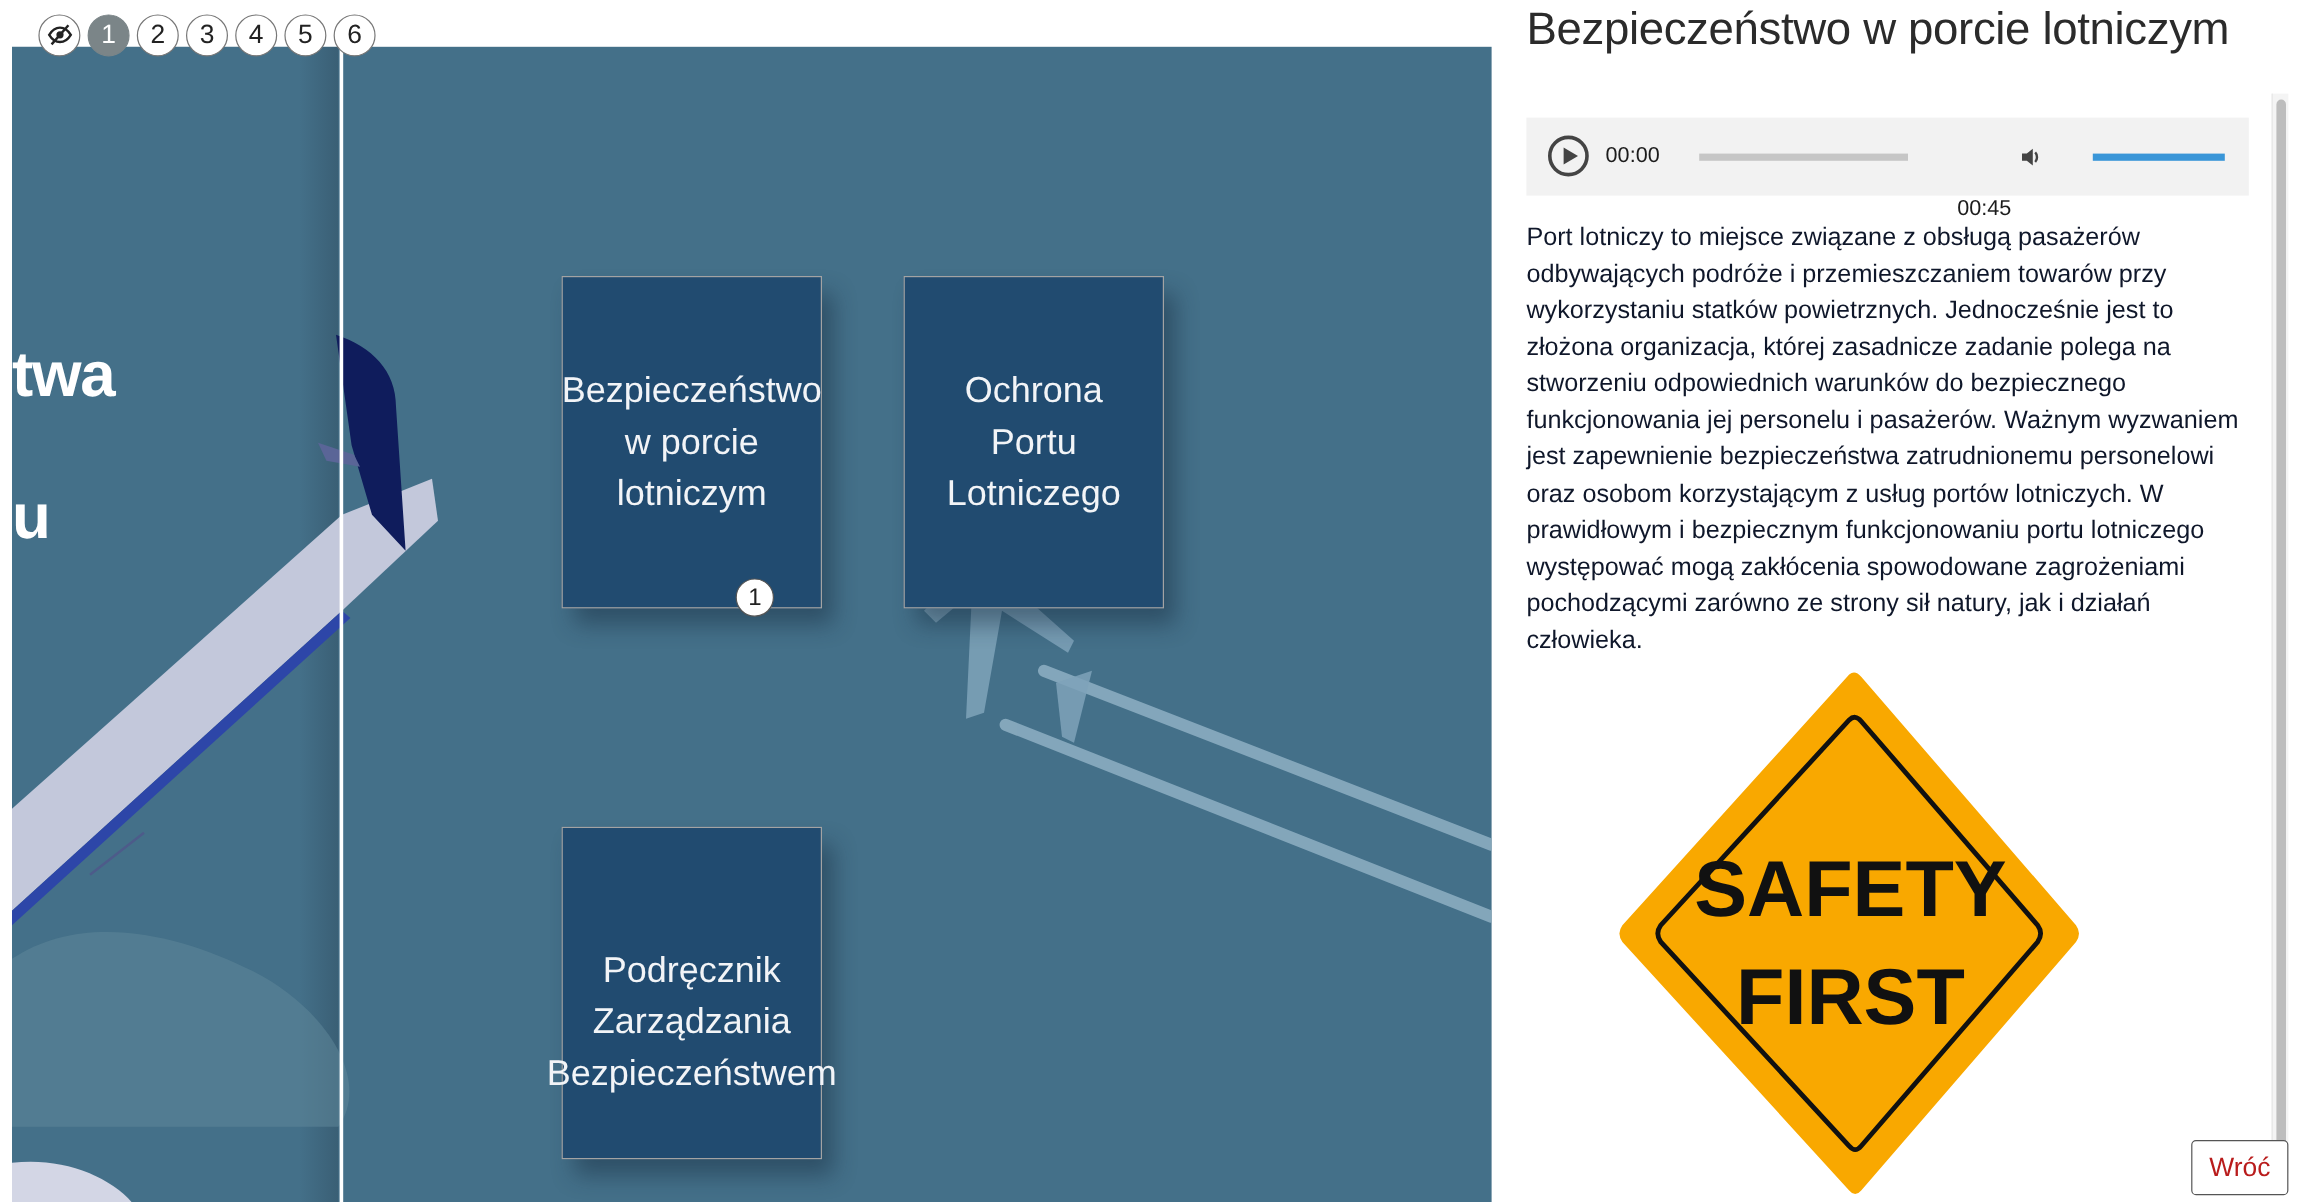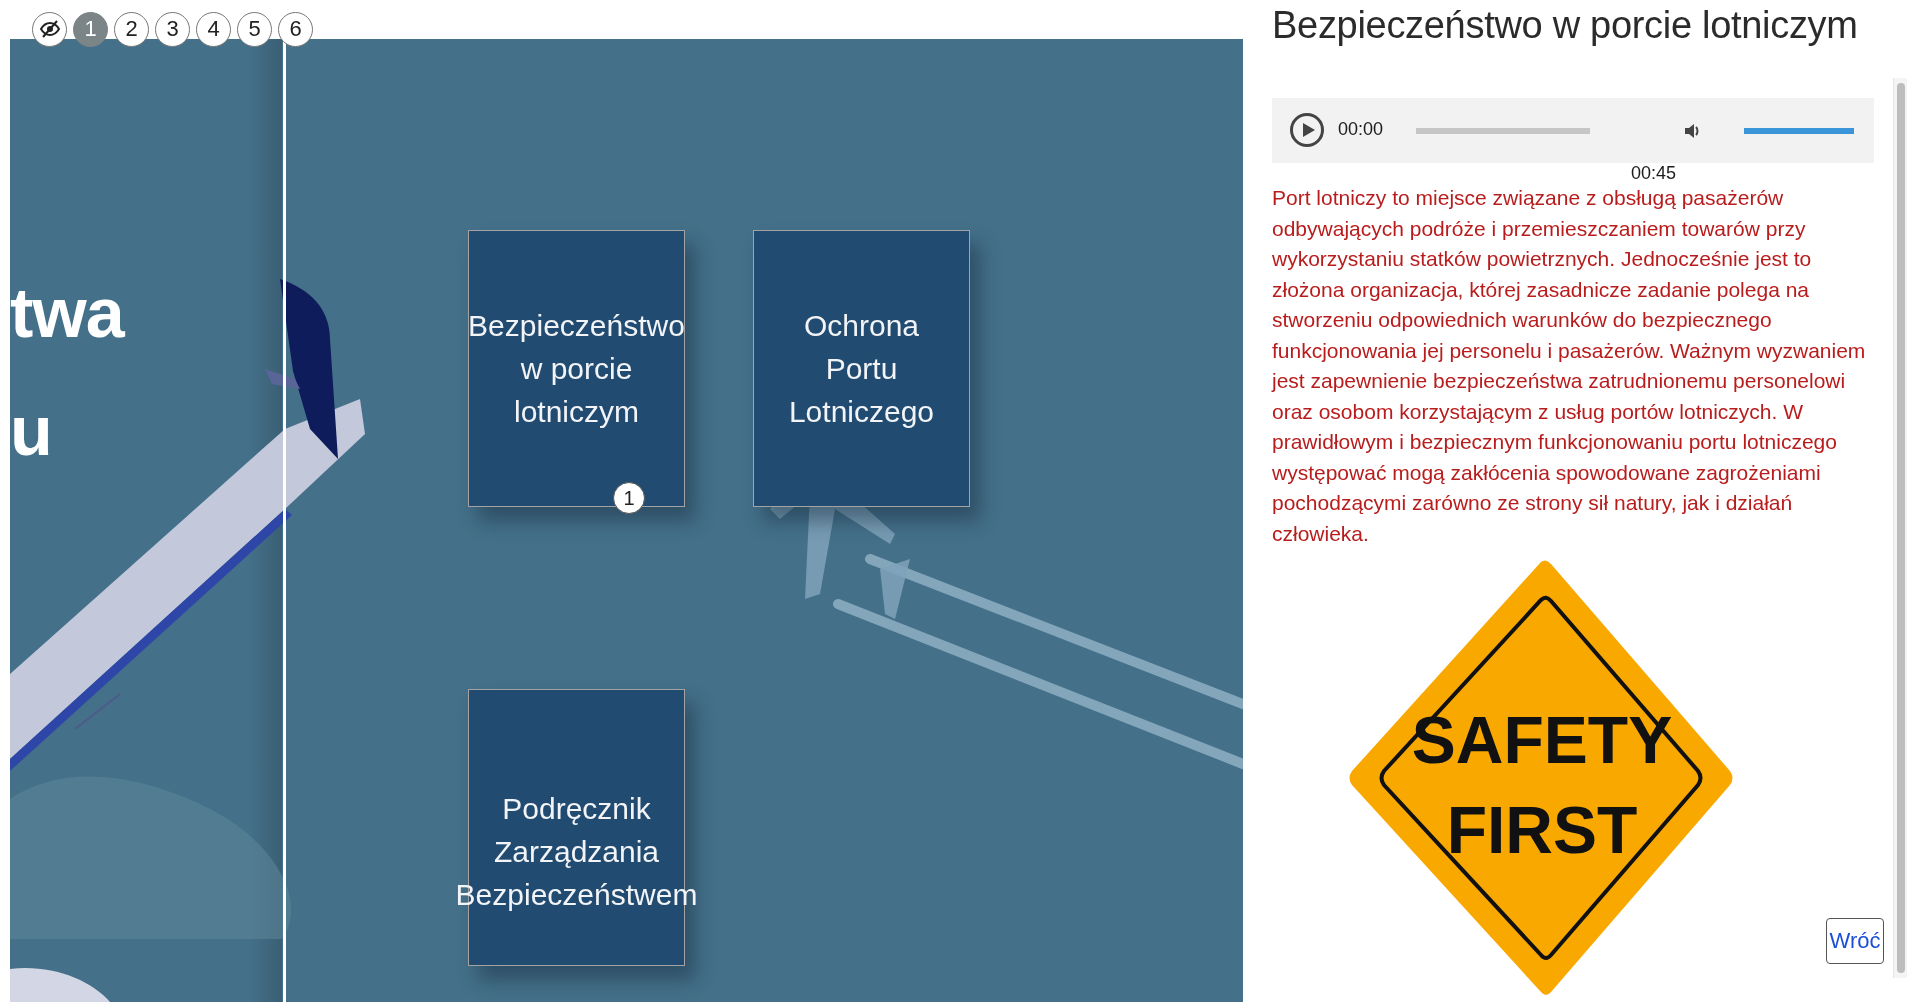--- a/index.html
+++ b/index.html
@@ -13,21 +13,21 @@
   }
   .left-panel {
     position: absolute; left: 0; top: 0; width: 272px; height: 100%;
     background: linear-gradient(to right, #447089 0%, #447089 88%, #3a5f75 100%);
   }
   .panel-divider {
     position: absolute; left: 273px; top: 0; width: 3px; height: 100%; background: #ffffff;
   }
   .cut-title {
     position: absolute; left: 0; top: 215px; color: #ffffff; font-weight: bold;
-    font-size: 70px; line-height: 118px; white-space: pre; letter-spacing: -1px;
+    font-size: 53px; line-height: 118px; white-space: pre; letter-spacing: -1px;
   }
   .deco { position: absolute; left: 0; top: 0; }
 
   .tile {
     position: absolute; width: 217px; height: 277px; background: #214b70;
     border: 1px solid #a3a3a3; box-shadow: 10px 14px 18px rgba(20,40,60,0.45);
     display: flex; align-items: center; justify-content: center; text-align: center;
     color: #f2f4f7; font-size: 30px; line-height: 43px; cursor: pointer; padding: 0 4px;
   }
   .tile span { white-space: pre-line; }
@@ -72,30 +72,30 @@
   .time { position: absolute; top: 21px; font-size: 18px; color: #1c1c1c; }
   .time-cur { left: 66px; }
   .time-dur { left: 359px; margin-top: 44px; }
   .seek { position: absolute; left: 144px; top: 30px; width: 174px; height: 6px; background: #c6c6c6; cursor: pointer; }
   .vol-icon { position: absolute; left: 410px; top: 23px; cursor: pointer; }
   .vol-bar { position: absolute; left: 472px; top: 30px; width: 110px; height: 6px; background: #3a96d8; cursor: pointer; }
   .audio { width: 602px; }
 
   .body-text {
     position: absolute; left: 22px; top: 183px; width: 612px; font-size: 21px; line-height: 30.5px;
-    color: #b91c1c;
+    color: #0f172a;
   }
   .sign { position: absolute; left: 96px; top: 558px; }
 
   .scroll-track { position: absolute; left: 1893px; top: 78px; width: 14px; height: 900px; background: #f4f4f4; border-left: 1px solid #e6e6e6; }
   .scroll-thumb { position: absolute; left: 3px; top: 5px; width: 8px; height: 890px; border-radius: 4px; background: #bdbdbd; }
 
   .back-btn {
-    position: absolute; left: 1826px; top: 918px; width: 58px; height: 46px; background: #ffffff;
-    border: 1.5px solid #555; border-radius: 4px; font-size: 22px; color: #1d4ed8; cursor: pointer;
+    position: absolute; left: 1826px; top: 950px; width: 81px; height: 46px; background: #ffffff;
+    border: 1.5px solid #555; border-radius: 4px; font-size: 22px; color: #b91c1c; cursor: pointer;
     font-family: "Liberation Sans", sans-serif;
   }
 </style>
 </head>
 <body>
 
 <div class="canvas">
   <div class="left-panel">
     <div class="cut-title">twa
 u</div>

